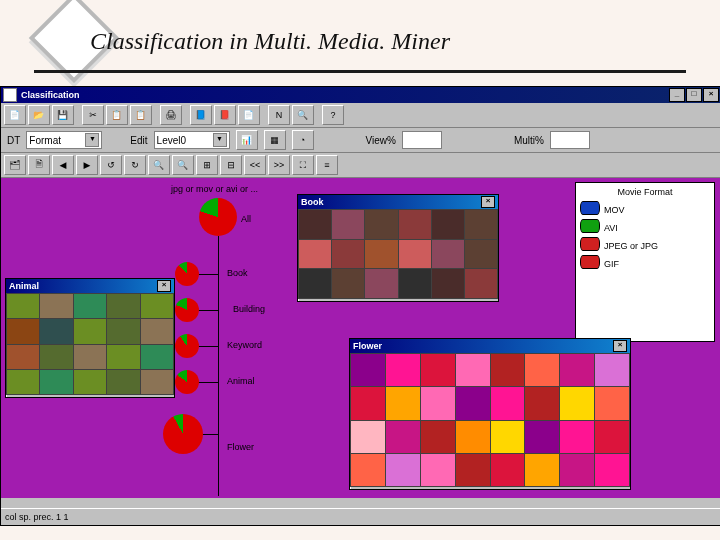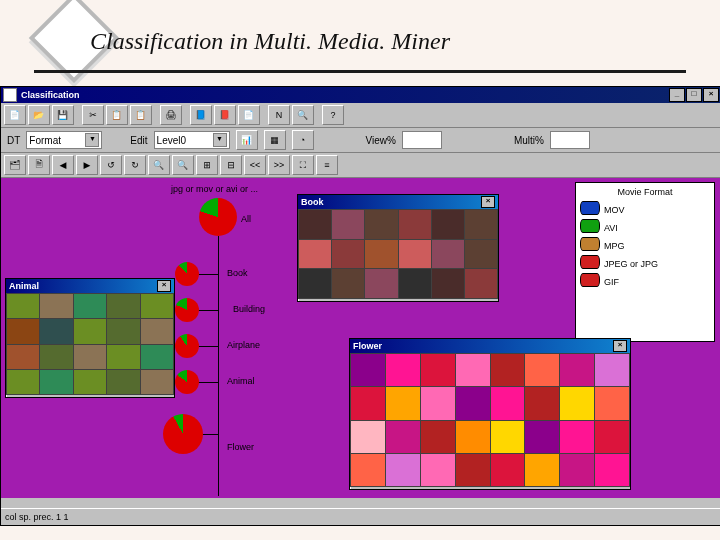--- a/index.html
+++ b/index.html
@@ -140,43 +140,39 @@
       <div class="hline" style="left:196px;top:96px;width:22px"></div>
       <div class="pie" style="left:174px;top:84px;width:24px;height:24px;background:conic-gradient(#d00 0 88%,#0a0 88% 100%)"></div>
       <div class="tree-label" style="left:226px;top:90px">Book</div>
 
       <div class="hline" style="left:196px;top:132px;width:22px"></div>
       <div class="pie" style="left:174px;top:120px;width:24px;height:24px;background:conic-gradient(#d00 0 82%,#0a0 82% 100%)"></div>
       <div class="tree-label" style="left:232px;top:126px">Building</div>
 
       <div class="hline" style="left:196px;top:168px;width:22px"></div>
       <div class="pie" style="left:174px;top:156px;width:24px;height:24px;background:conic-gradient(#d00 0 90%,#0a0 90% 100%)"></div>
-      <div class="tree-label" style="left:226px;top:162px">Airplane</div>
+      <div class="tree-label" style="left:226px;top:162px">Keyword</div>
 
       <div class="hline" style="left:196px;top:204px;width:22px"></div>
       <div class="pie" style="left:174px;top:192px;width:24px;height:24px;background:conic-gradient(#d00 0 85%,#0a0 85% 100%)"></div>
       <div class="tree-label" style="left:226px;top:198px">Animal</div>
 
       <div class="hline" style="left:196px;top:256px;width:22px"></div>
       <div class="pie" style="left:162px;top:236px;width:40px;height:40px;background:conic-gradient(#d00 0 92%,#0a0 92% 100%)"></div>
       <div class="tree-label" style="left:226px;top:264px">Flower</div>
 
       <div class="legend">
         <div style="text-align:center;font-size:9px;margin-bottom:4px">Movie Format</div>
         <div class="row">
             <div class="cyl" style="background:#1040c0"></div>
             <span>MOV</span>
           </div>
         <div class="row">
             <div class="cyl" style="background:#10a010"></div>
             <span>AVI</span>
-          </div>
-        <div class="row">
-            <div class="cyl" style="background:#c08030"></div>
-            <span>MPG</span>
           </div>
         <div class="row">
             <div class="cyl" style="background:#d02020"></div>
             <span>JPEG or JPG</span>
           </div>
         <div class="row">
             <div class="cyl" style="background:#d02020"></div>
             <span>GIF</span>
           </div>
       </div>

